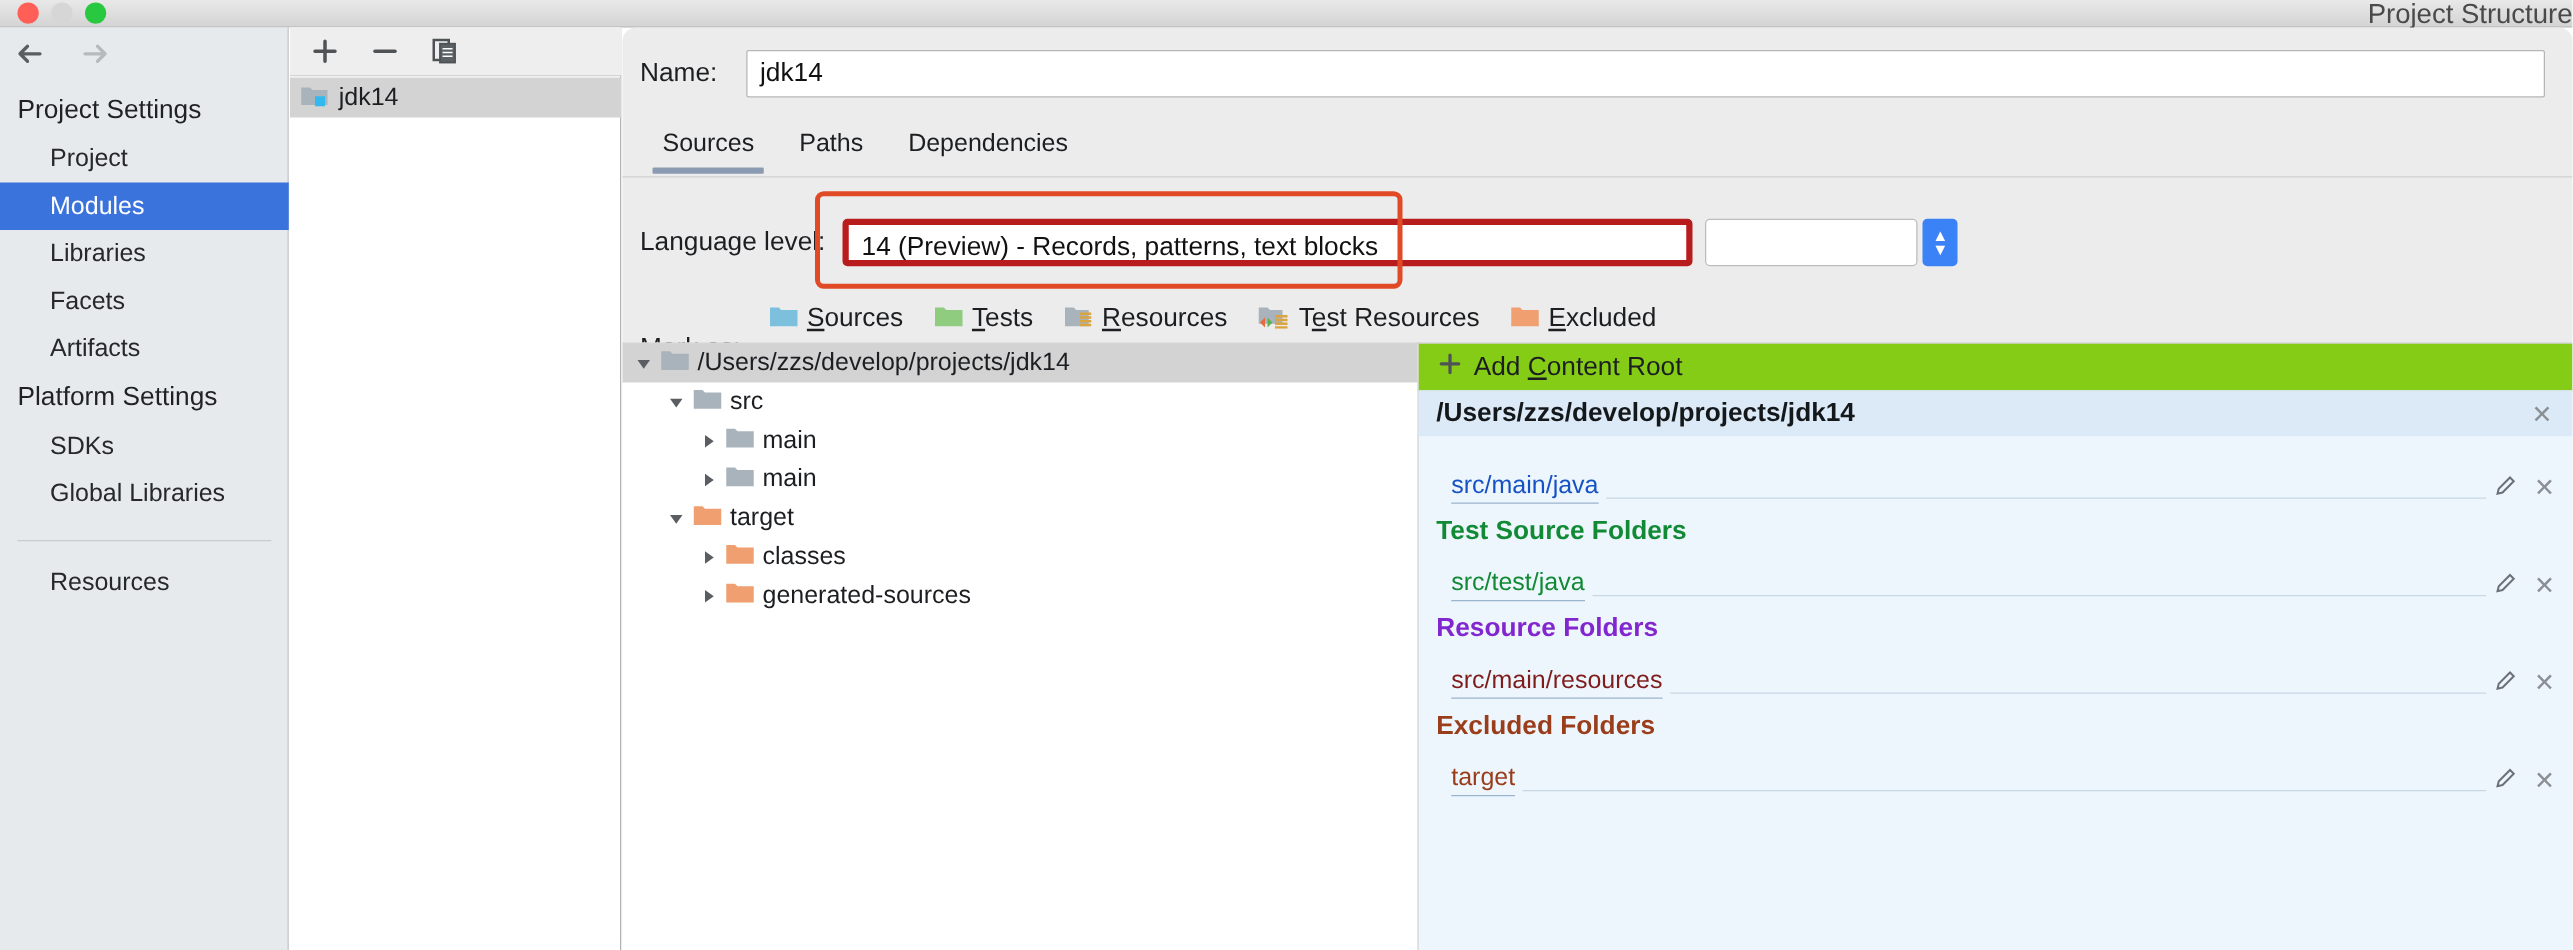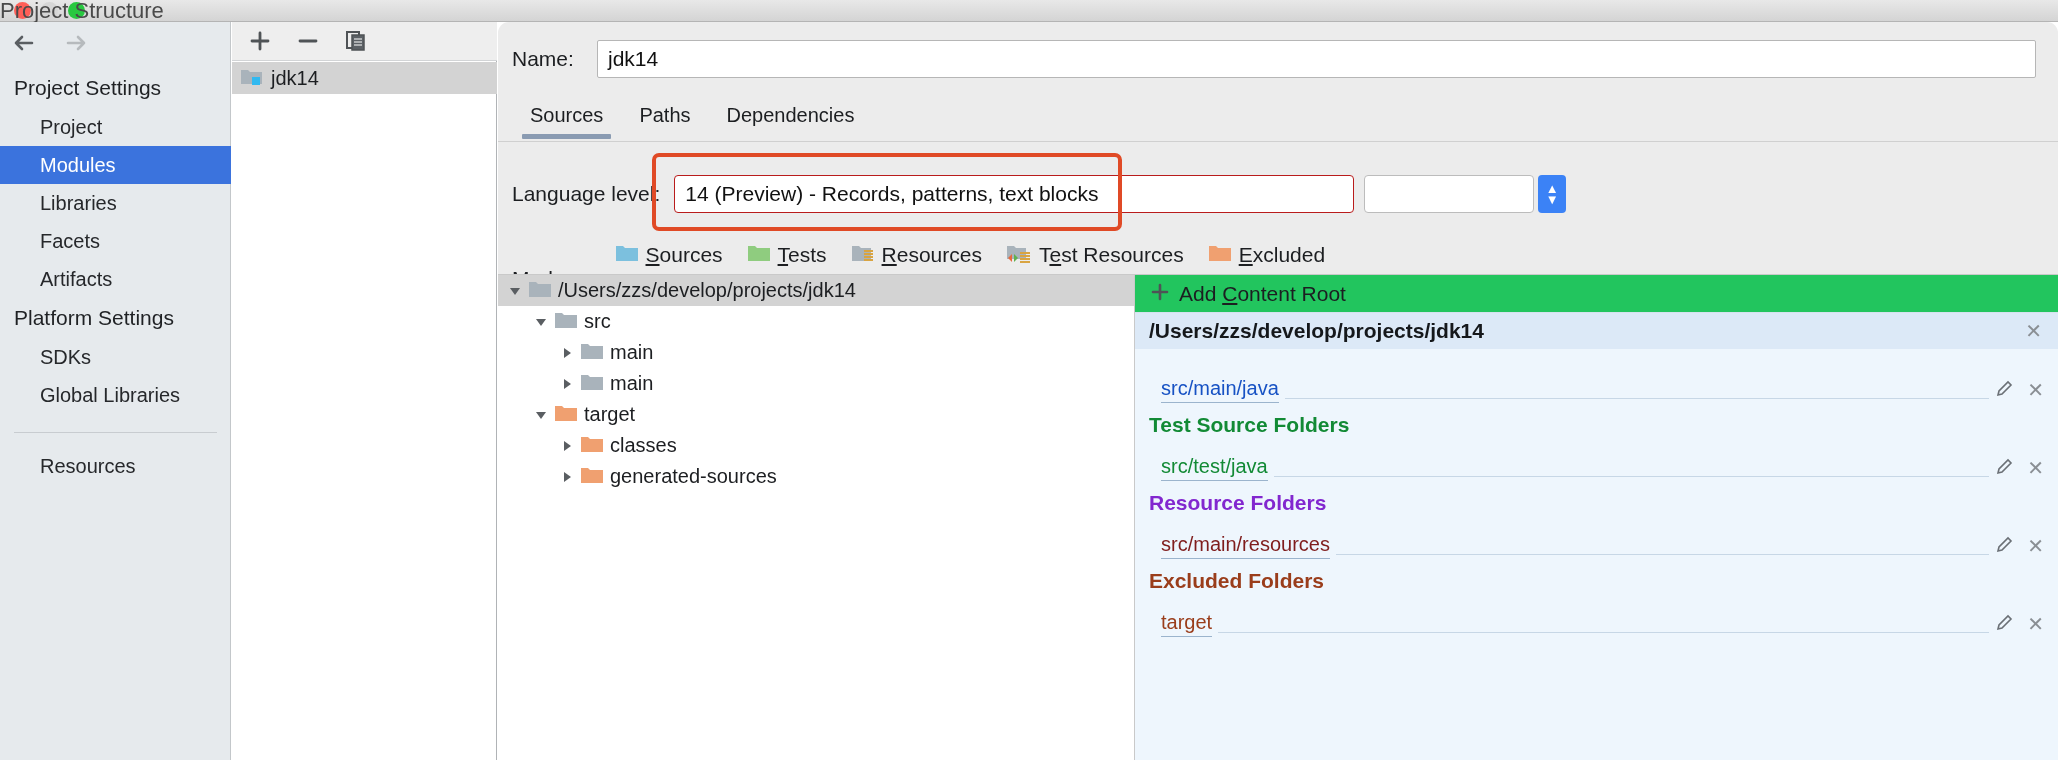--- a/index.html
+++ b/index.html
@@ -12,21 +12,21 @@
   .window { position: relative; width: 2058px; height: 760px; }
 
   
   .titlebar {
     position: absolute; left: 0; top: 0; width: 2058px; height: 22px;
     background: linear-gradient(#e8e8e8, #d4d4d4);
     border-bottom: 1px solid #b4b4b4;
   }
   .title-text {
     position: absolute; left: 0; top: 0; width: 2058px; line-height: 22px;
-    text-align: left; font-size: 22px; color: #4a4a4a;
+    text-align: right; font-size: 22px; color: #4a4a4a;
     font-family: "Liberation Sans", sans-serif;
   }
   .traffic { position: absolute; top: 2px; display: flex; gap: 10px; left: 14px; }
   .dot { width: 17px; height: 17px; border-radius: 50%; }
   .dot.red    { background: #ff5f57; }
   .dot.yellow { background: #d6d6d6; }
   .dot.green  { background: #28c840; }
 
   
   .sidebar {
@@ -102,21 +102,21 @@
   }
 
   
   .langrow {
     position: absolute; left: 0; top: 146px; width: 1816px; height: 52px;
     display: flex; align-items: center;
   }
   .langlabel { font-size: 21px; color: #1c1e21; margin-left: 14px; white-space: nowrap; }
   .langcombo {
     margin-left: 14px; width: 680px; height: 38px; background: #ffffff;
-    border: 1px solid #b91c1c; border-radius: 4px; font-size: 21px; color: #111;
+    border: 5px solid #b91c1c; border-radius: 4px; font-size: 21px; color: #111;
     padding: 0 10px; line-height: 36px; white-space: nowrap; overflow: hidden;
   }
   .langcombo2 {
     margin-left: 10px; width: 170px; height: 38px; background: #ffffff;
     border: 1px solid #bcbcbc; border-radius: 4px;
   }
   .stepper {
     margin-left: 4px; width: 28px; height: 38px; background: #3b82f6;
     border-radius: 4px; display: flex; flex-direction: column;
     align-items: center; justify-content: center; color: #fff;
@@ -147,21 +147,21 @@
   .tw { width: 26px; display: flex; align-items: center; justify-content: center; }
   .tlabel { font-size: 20px; color: #1c1e21; margin-left: 6px; }
 
   
   .rootpane {
     position: absolute; left: 637px; top: 252px; width: 923px; height: 486px;
     background: #eef6fd; border-top: 1px solid #c9c9c9;
   }
   .addroot {
     height: 38px; display: flex; align-items: center; gap: 8px;
-    padding-left: 14px; background: #22c55e; border-bottom: 1px solid #d6e2ee;
+    padding-left: 14px; background: #84cc16; border-bottom: 1px solid #d6e2ee;
   }
   .addroot .atext { font-size: 21px; color: #1c1e21; }
   .rootpath {
     height: 36px; display: flex; align-items: center; padding-left: 14px;
     background: #dce9f7; font-size: 21px; font-weight: bold; color: #15181b;
     position: relative;
   }
   .rootpath .xbtn { position: absolute; right: 16px; color: #8a8f94; font-size: 20px; }
   .grp { padding: 10px 0 0 14px; }
   .grp-title { font-size: 21px; font-weight: bold; }

